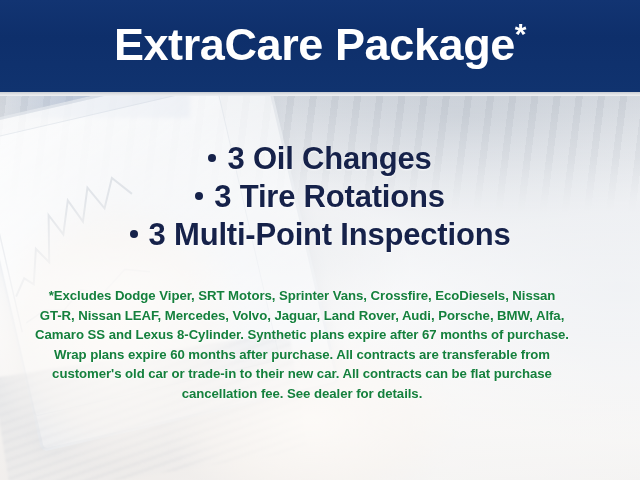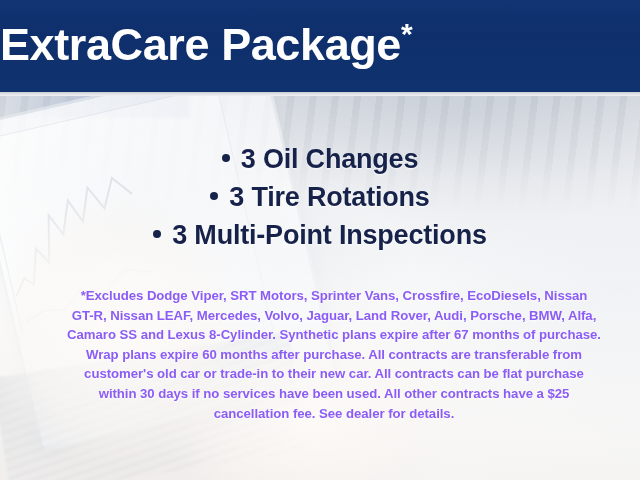--- a/index.html
+++ b/index.html
@@ -140,20 +140,21 @@
     left: 0; top: 0;
     width: 640px;
     height: 92px;
     background: linear-gradient(180deg, #123472 0%, #0e2f6b 40%, #10336f 100%);
     overflow: hidden;
   }
   .header-title {
     position: absolute;
     left: 0; right: 0;
     top: 16px;
+    text-align: center;
     color: #ffffff;
     font-size: 45px;
     line-height: 58px;
     font-weight: bold;
     letter-spacing: -0.4px;
     white-space: nowrap;
   }
   .header-title .star {
     font-size: 30px;
     vertical-align: super;
@@ -170,21 +171,21 @@
 
   
   .benefits {
     position: absolute;
     left: 0; right: 0;
     top: 140px;
     text-align: center;
   }
   .benefit-line {
     color: #16224a;
-    font-size: 27px;
+    font-size: 31px;
     line-height: 38px;
     font-weight: bold;
     letter-spacing: -0.2px;
     white-space: nowrap;
     text-shadow: 0 1px 2px rgba(255,255,255,0.85);
   }
   .benefit-line .dot {
     display: inline-block;
     width: 8px;
     height: 8px;
@@ -192,25 +193,25 @@
     background: #16224a;
     vertical-align: middle;
     margin-right: 11px;
     position: relative;
     top: -3px;
   }
 
   
   .disclaimer {
     position: absolute;
-    left: 42px;
+    left: 10px;
     top: 286px;
     width: 584px;
     text-align: center;
-    color: #8b5cf6;
+    color: #15803d;
     font-size: 13.2px;
     line-height: 19.6px;
     font-weight: bold;
     letter-spacing: -0.05px;
     text-shadow: 0 1px 2px rgba(255,255,255,0.9);
   }
   .disclaimer p {
     margin: 0;
   }
 </style>
@@ -247,17 +248,16 @@
     <div class="benefit-line"><span class="dot"></span><span>3 Tire Rotations</span></div>
     <div class="benefit-line"><span class="dot"></span><span>3 Multi-Point Inspections</span></div>
   </div>
 
   <div class="disclaimer">
     <p>*Excludes Dodge Viper, SRT Motors, Sprinter Vans, Crossfire, EcoDiesels, Nissan</p>
     <p>GT-R, Nissan LEAF, Mercedes, Volvo, Jaguar, Land Rover, Audi, Porsche, BMW, Alfa,</p>
     <p>Camaro SS and Lexus 8-Cylinder. Synthetic plans expire after 67 months of purchase.</p>
     <p>Wrap plans expire 60 months after purchase. All contracts are transferable from</p>
     <p>customer's old car or trade-in to their new car. All contracts can be flat purchase</p>
-    <p>within 30 days if no services have been used. All other contracts have a $25</p>
     <p>cancellation fee. See dealer for details.</p>
   </div>
 
 </div>
 
 </body></html>

